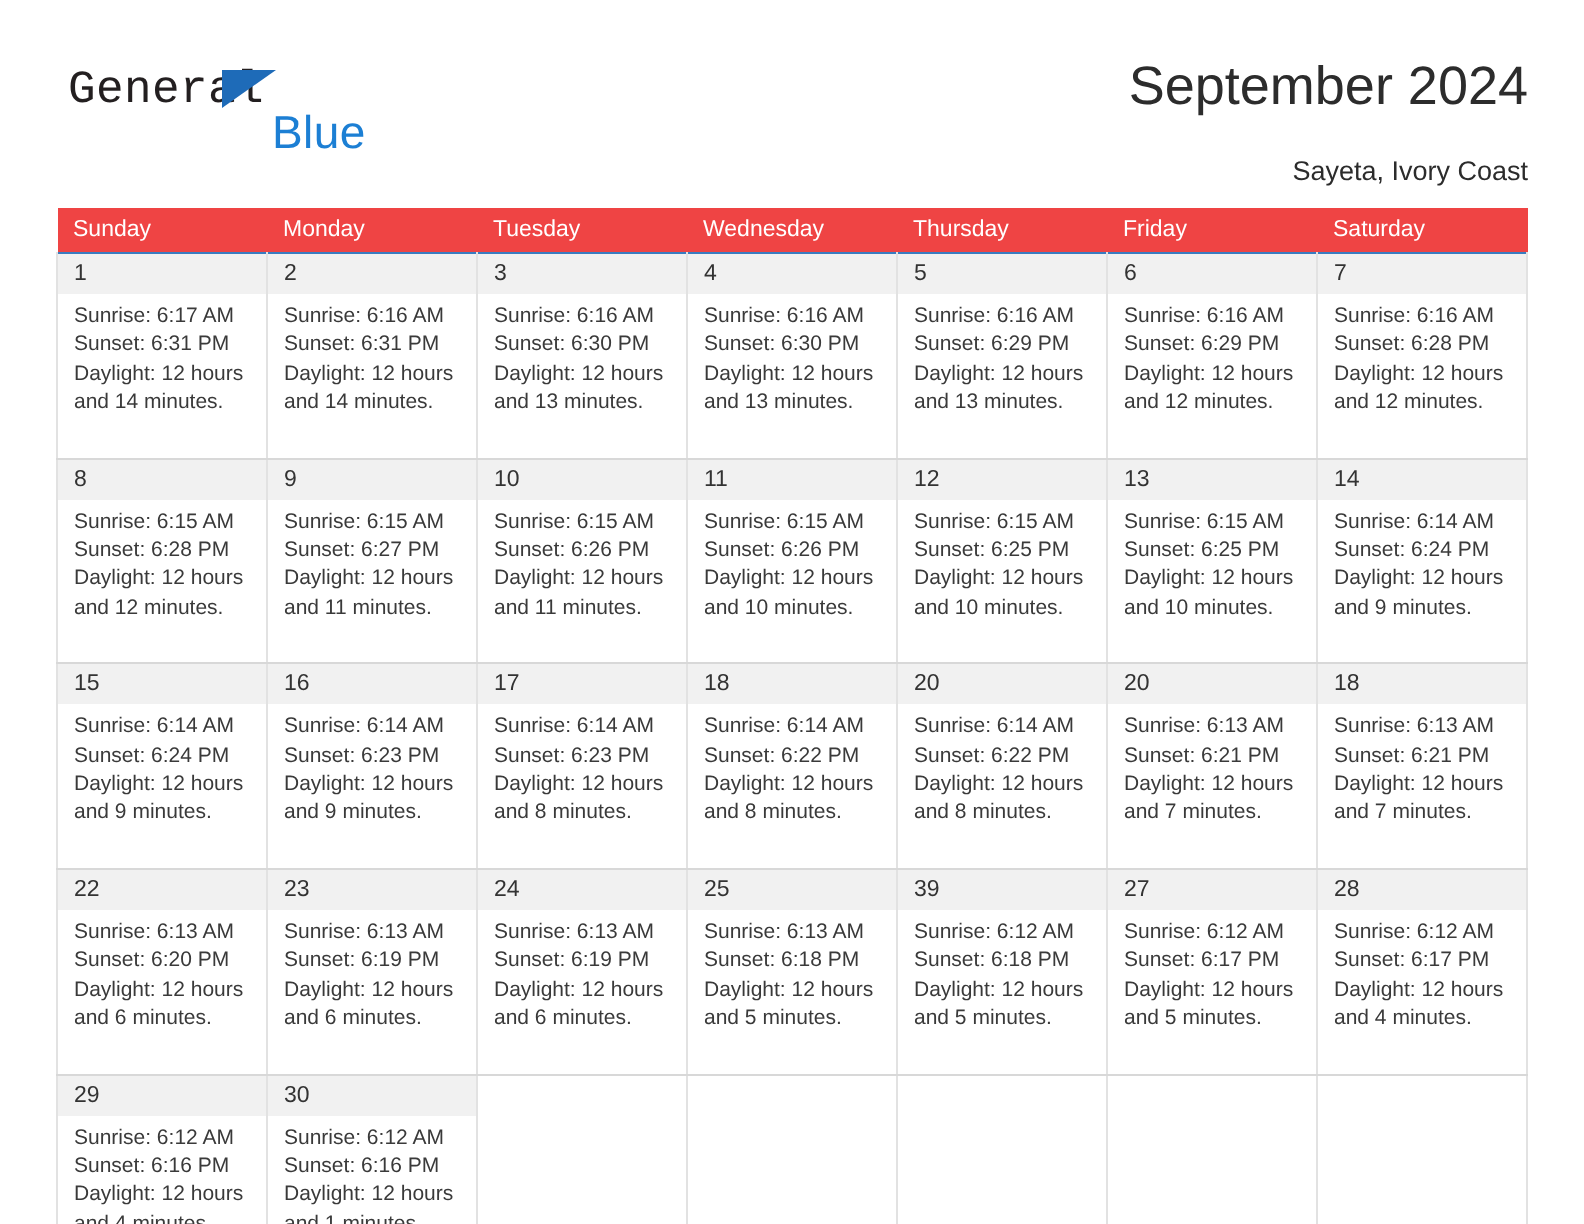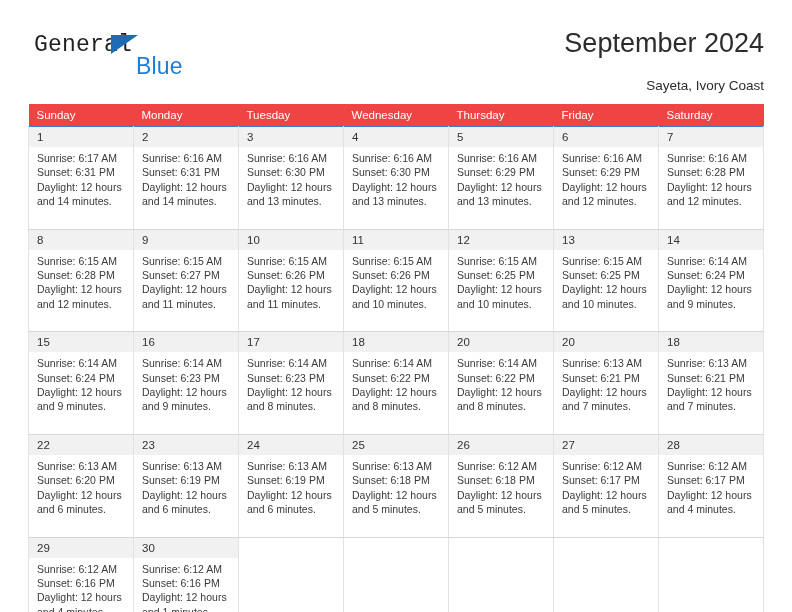--- a/index.html
+++ b/index.html
@@ -412,21 +412,21 @@
             <td>
               <span class="daynum">25</span>
               <div class="cell-body">
                 <div>Sunrise: 6:13 AM</div>
                 <div>Sunset: 6:18 PM</div>
                 <div>Daylight: 12 hours</div>
                 <div>and 5 minutes.</div>
               </div>
             </td>
             <td>
-              <span class="daynum">26</span>
+              <span class="daynum">39</span>
               <div class="cell-body">
                 <div>Sunrise: 6:12 AM</div>
                 <div>Sunset: 6:18 PM</div>
                 <div>Daylight: 12 hours</div>
                 <div>and 5 minutes.</div>
               </div>
             </td>
             <td>
               <span class="daynum">27</span>
               <div class="cell-body">

